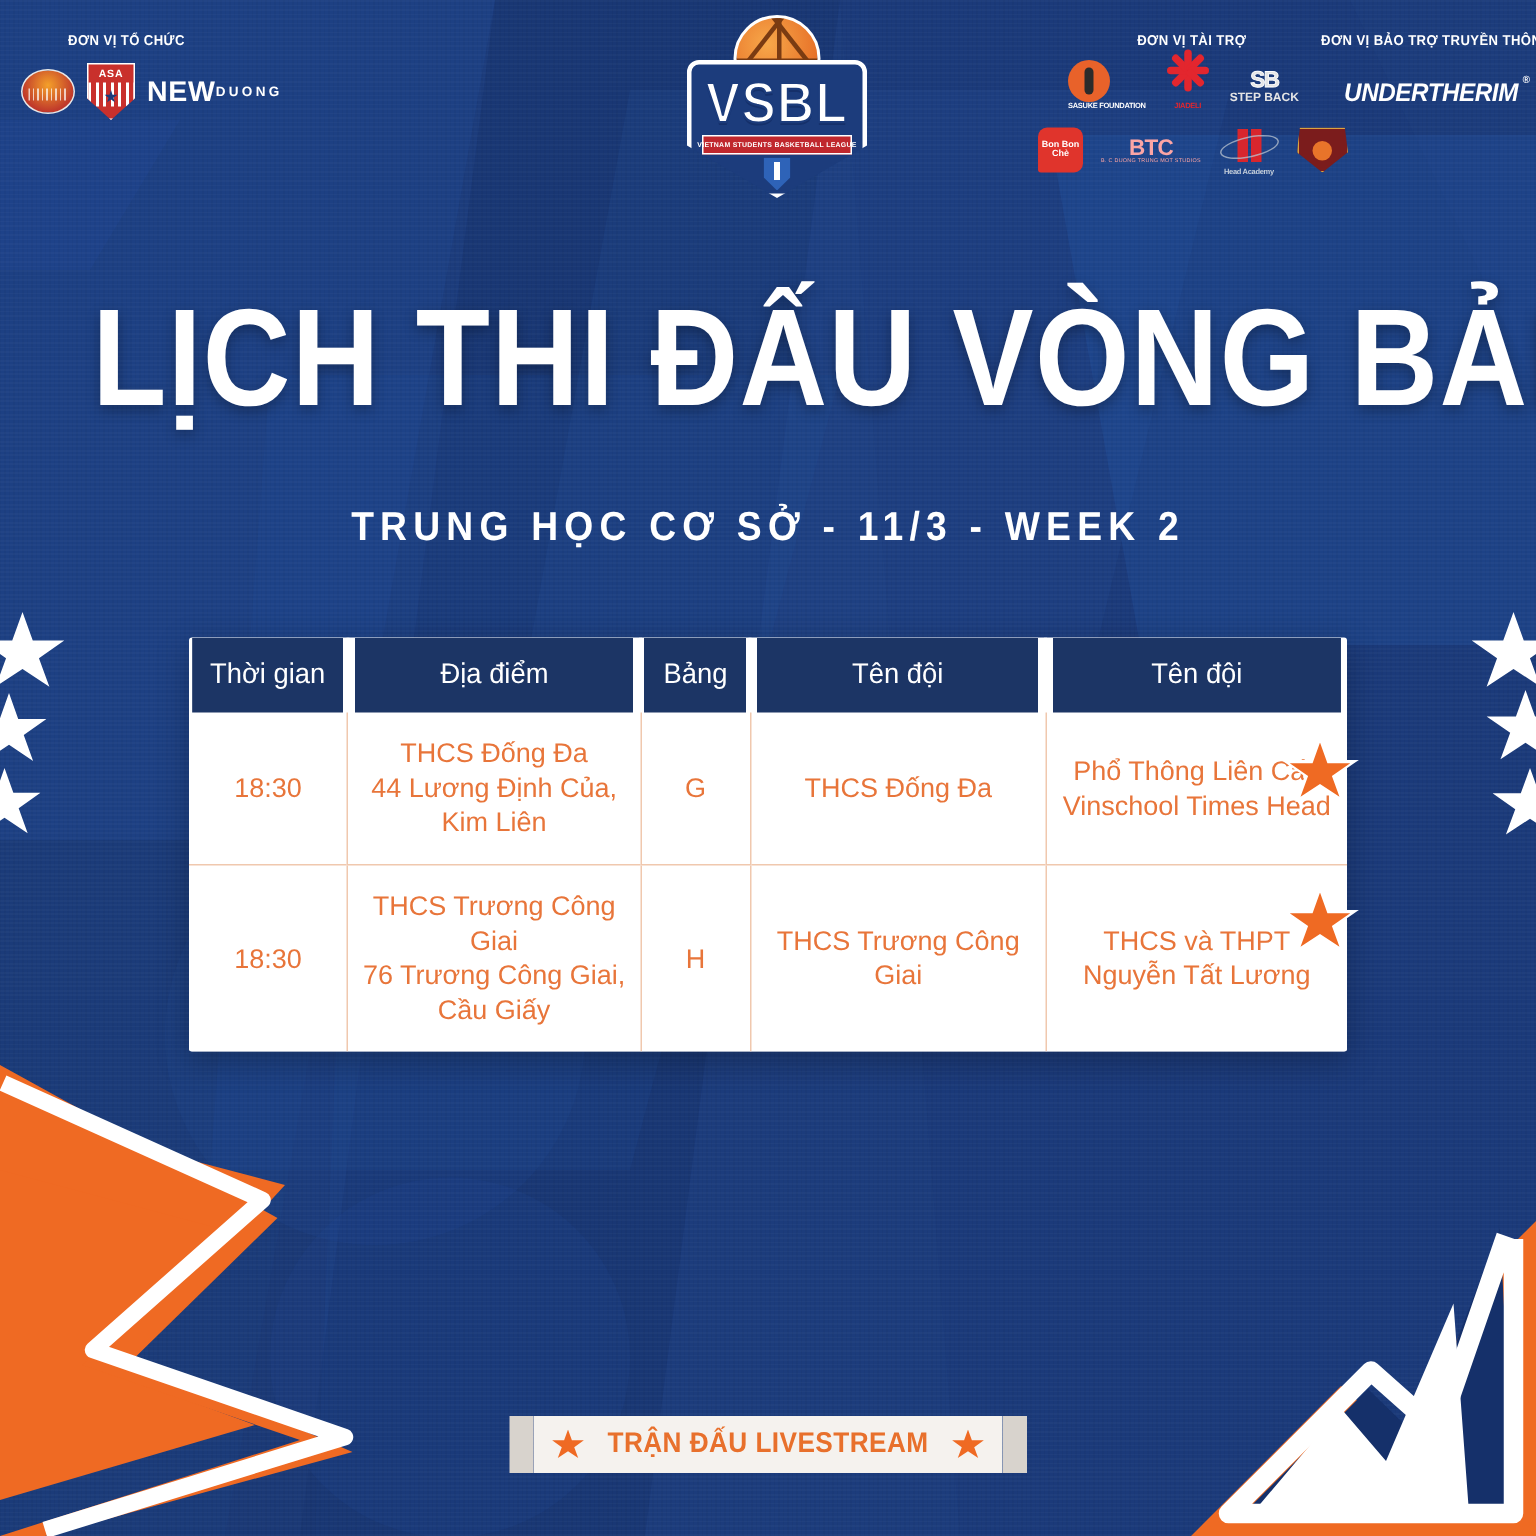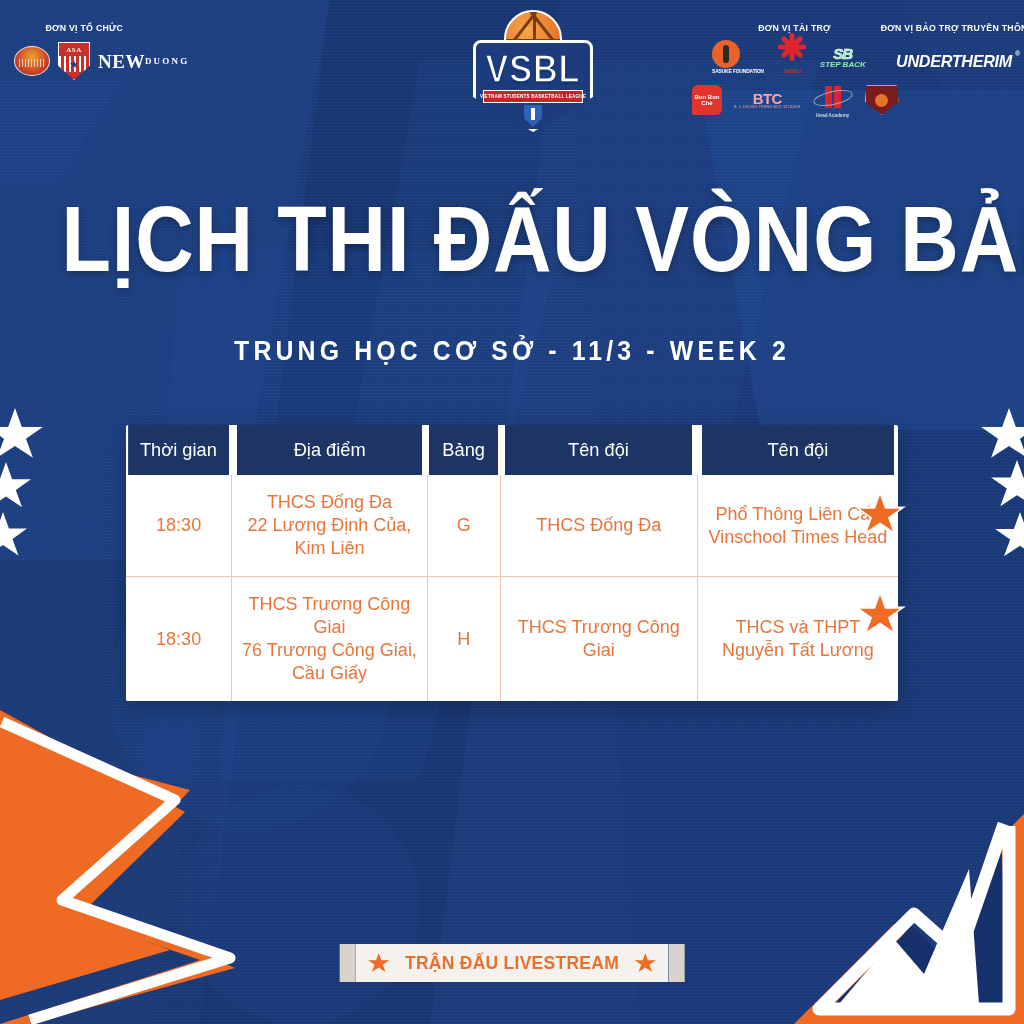--- a/index.html
+++ b/index.html
@@ -65,21 +65,21 @@
   .circlogo{width:28px;height:28px;border-radius:50%;background:#e8622a;position:relative;}
   .circlogo::after{content:"";position:absolute;left:11px;top:5px;width:6px;height:18px;
     background:#2b2b2b;border-radius:3px;}
 
   
   .flower{width:28px;height:28px;position:relative;}
   .flower i{position:absolute;left:50%;top:50%;width:5px;height:14px;background:#e3262e;
     border-radius:3px;transform-origin:50% 0;}
 
   
-  .sb{color:#86efac;text-align:center;line-height:1;font-style:italic;}
+  .sb{color:#e5e5e5;text-align:center;line-height:1;}
   .sb .a{font-size:15px;font-weight:bold;letter-spacing:-1px;
     -webkit-text-stroke:.6px #fff;}
   .sb .b{font-size:8px;font-weight:bold;letter-spacing:0;}
 
   
   .bubble{width:30px;height:30px;background:#e0342c;border-radius:6px 6px 6px 2px;
     color:#fff;font-size:6px;font-weight:bold;display:flex;align-items:center;
     justify-content:center;text-align:center;line-height:1.05;}
 
   
@@ -99,21 +99,21 @@
     clip-path:polygon(6% 0,94% 0,100% 55%,50% 100%,0 55%);
     border:1px solid #d9a441;display:flex;align-items:center;justify-content:center;}
   .shield .ball{width:13px;height:13px;border-radius:50%;background:#e8742a;}
 
   
   .undertherim{color:#fff;font-size:17px;font-weight:bold;font-style:italic;
     letter-spacing:-.3px;position:relative;transform:scaleX(.95);}
   .undertherim sup{font-size:7px;position:absolute;top:-2px;right:-8px;}
 
   
-  #vsbl{ position:absolute; left:473px; top:10px; width:120px; height:125px; }
+  #vsbl{ position:absolute; left:458px; top:10px; width:120px; height:125px; }
   #vsbl .ball{
     position:absolute; left:31px; top:0px; width:58px; height:58px; border-radius:50%;
     background:radial-gradient(circle at 38% 32%,#f7a84a,#e8742a 65%,#d1601f);
     border:2.5px solid #fff; overflow:hidden;
   }
   #vsbl .ball i{position:absolute;background:#7a3b12;}
   #vsbl .badge{
     position:absolute; left:0; top:30px; width:120px; height:92px;
     background:#1c3c7c; border:3px solid #fff; border-radius:8px;
     clip-path:polygon(0 0,100% 0,100% 62%,50% 100%,0 62%);
@@ -220,21 +220,21 @@
     <path d="M180 250 L560 250 L420 780 L140 780 Z" fill="#23509c" opacity=".18"></path>
     <path d="M420 60 L820 60 L700 560 L330 560 Z" fill="#2a59a8" opacity=".14"></path>
     <circle cx="250" cy="690" r="140" fill="#214a93" opacity=".22"></circle>
     <circle cx="300" cy="905" r="120" fill="#214a93" opacity=".18"></circle>
     <polygon points="0,80 120,80 60,180 0,180" fill="#22499a" opacity=".25"></polygon>
   </svg>
   <div id="bgtex"></div>
 </div>
 
 <div class="top-label" style="left:42px;top:22px;">ĐƠN VỊ TỔ CHỨC</div>
-<div class="logo-row" style="left:14px;top:42px;font-family:Liberation Serif, serif;">
+<div class="logo-row" style="left:14px;top:42px;">
   <div class="slogo crest"></div>
   <div class="slogo asa">
     <b>ASA</b>
     <div class="stripes"></div>
     <div class="st"></div>
   </div>
   <div class="slogo newsports">
     <div class="n1">NEW</div>
     <div class="n2">DUONG</div>
   </div>
@@ -327,21 +327,21 @@
         <th style="width:9.5%">Bảng</th>
         <th style="width:25.5%">Tên đội</th>
         <th style="width:26%">Tên đội</th>
       </tr>
     </thead>
     <tbody>
       <tr>
         <td>18:30</td>
         <td class="cell-lines">
           <span>THCS Đống Đa</span>
-          <span>22 Lương Định Của,</span>
+          <span>44 Lương Định Của,</span>
           <span>Kim Liên</span>
         </td>
         <td>G</td>
         <td class="cell-lines">
           <span>THCS Đống Đa</span>
         </td>
         <td class="cell-lines">
           <span>Phổ Thông Liên Cấp</span>
           <span>Vinschool Times Head</span>
         </td>

